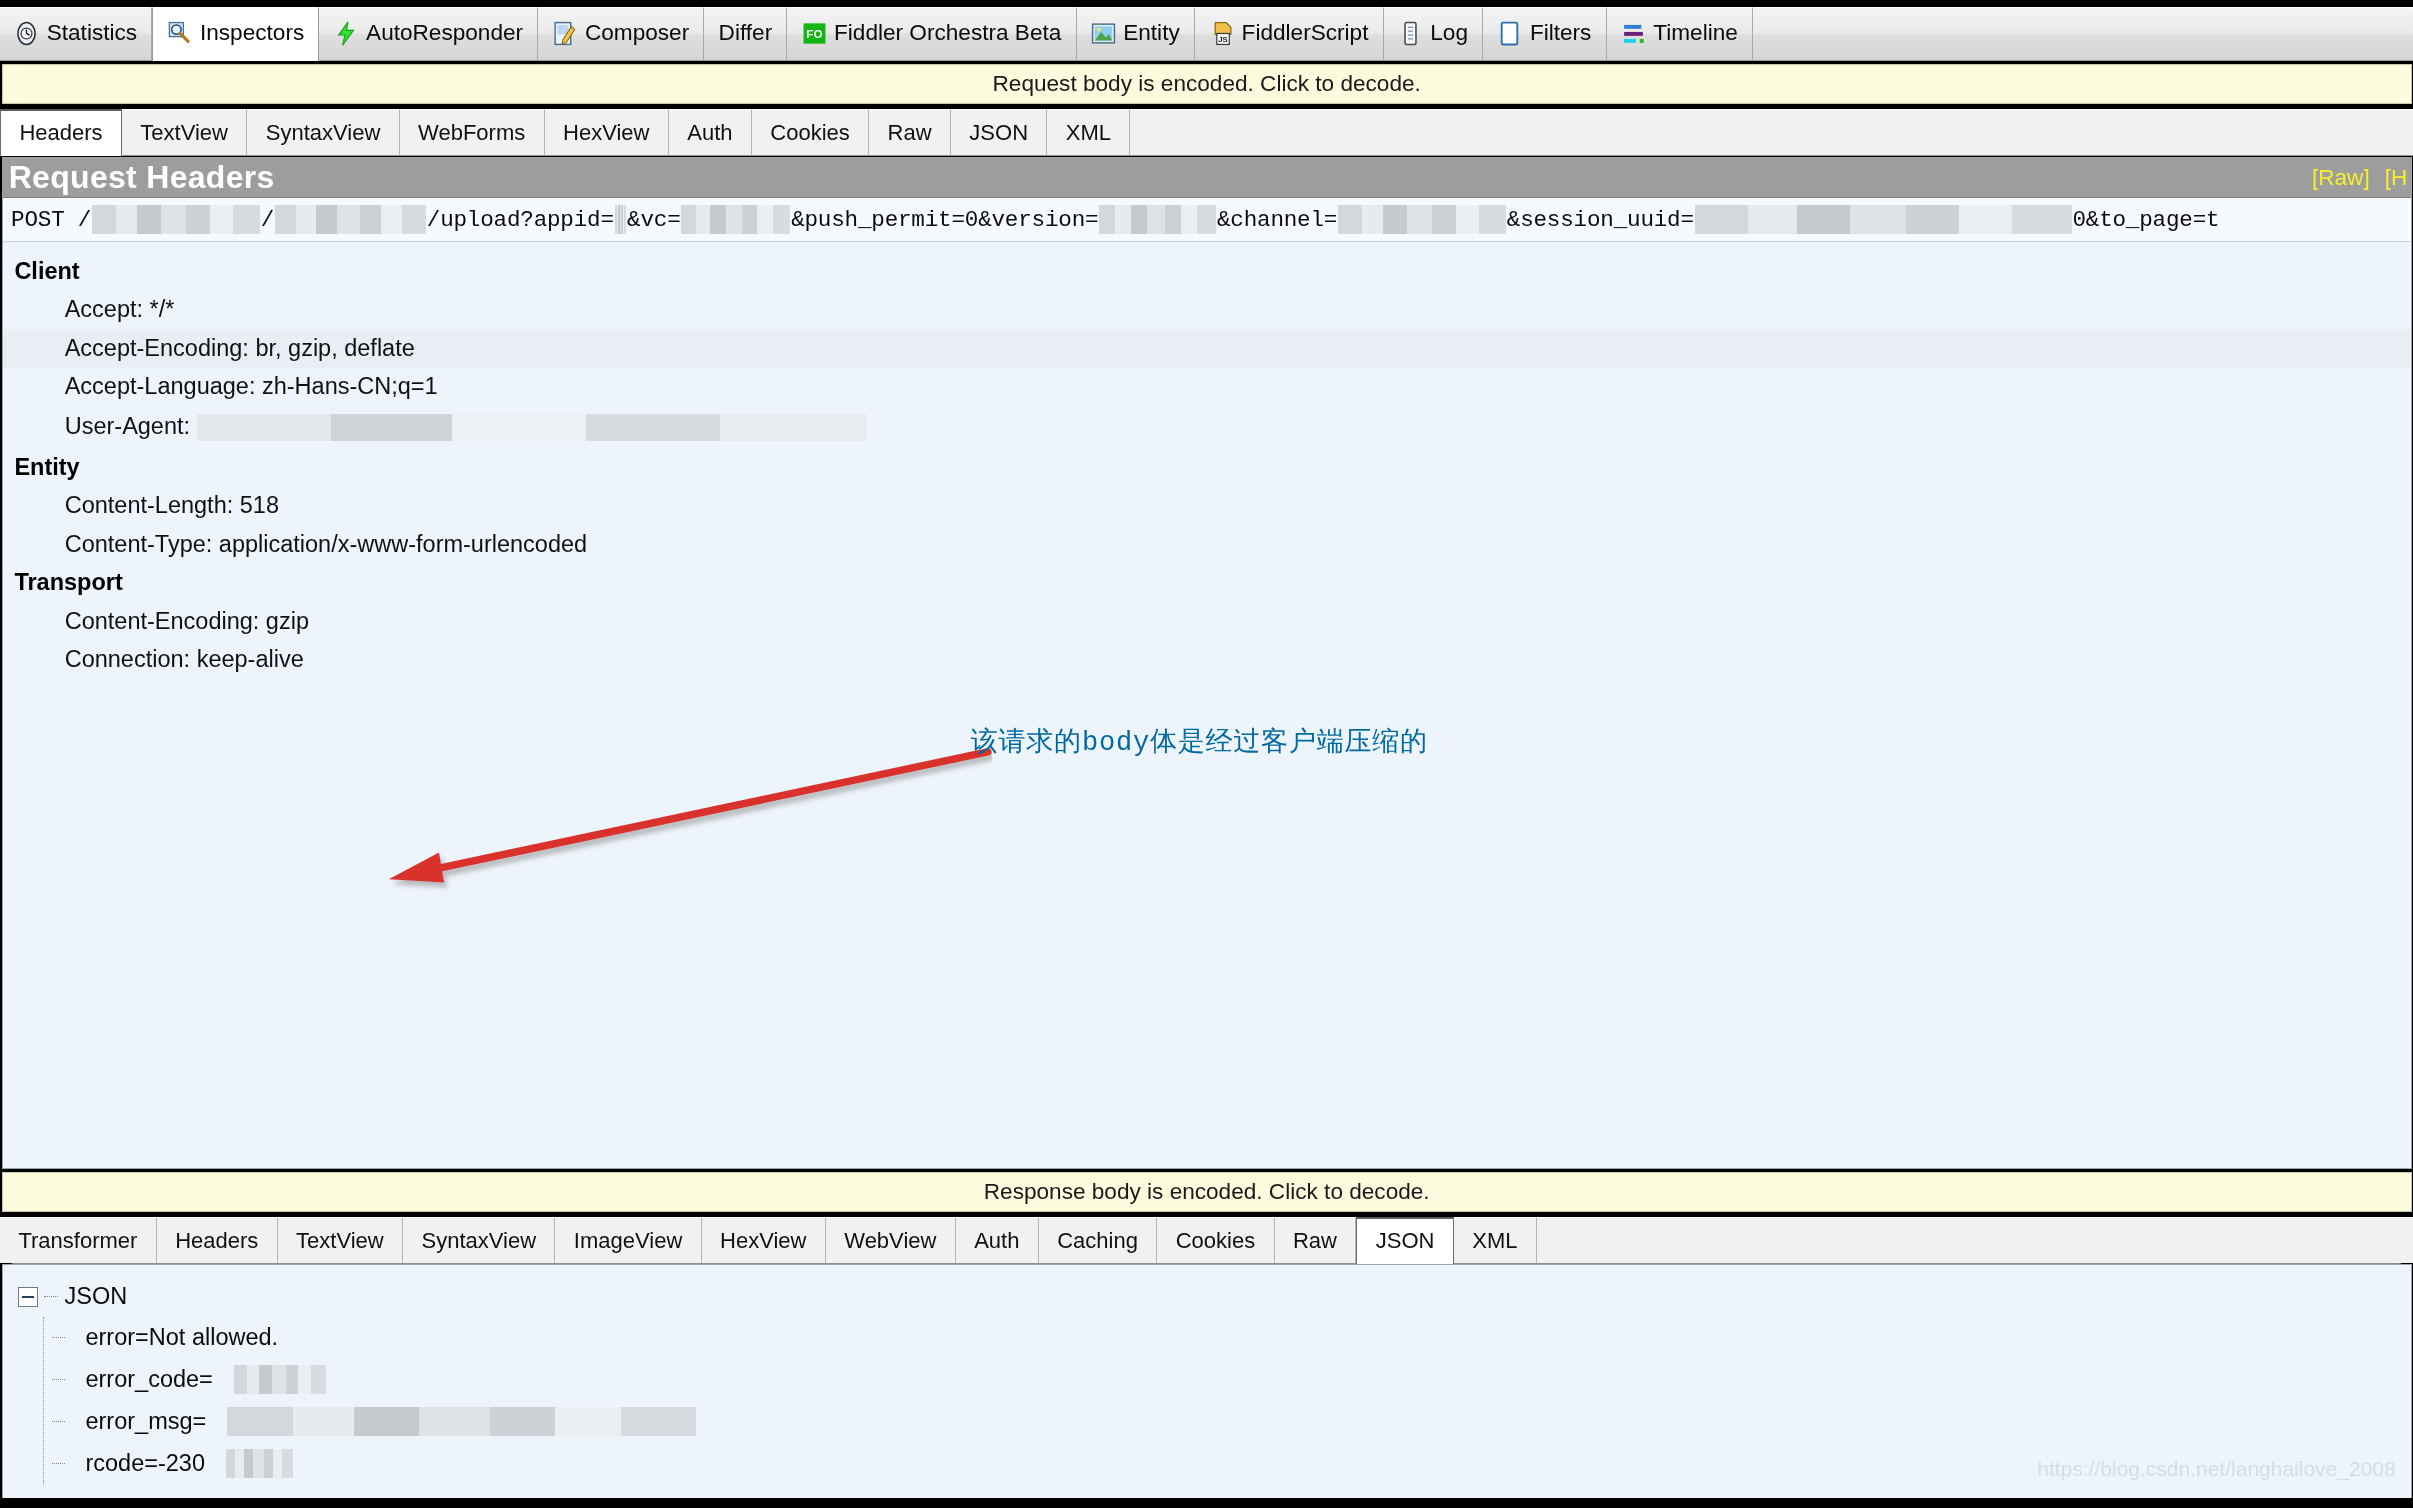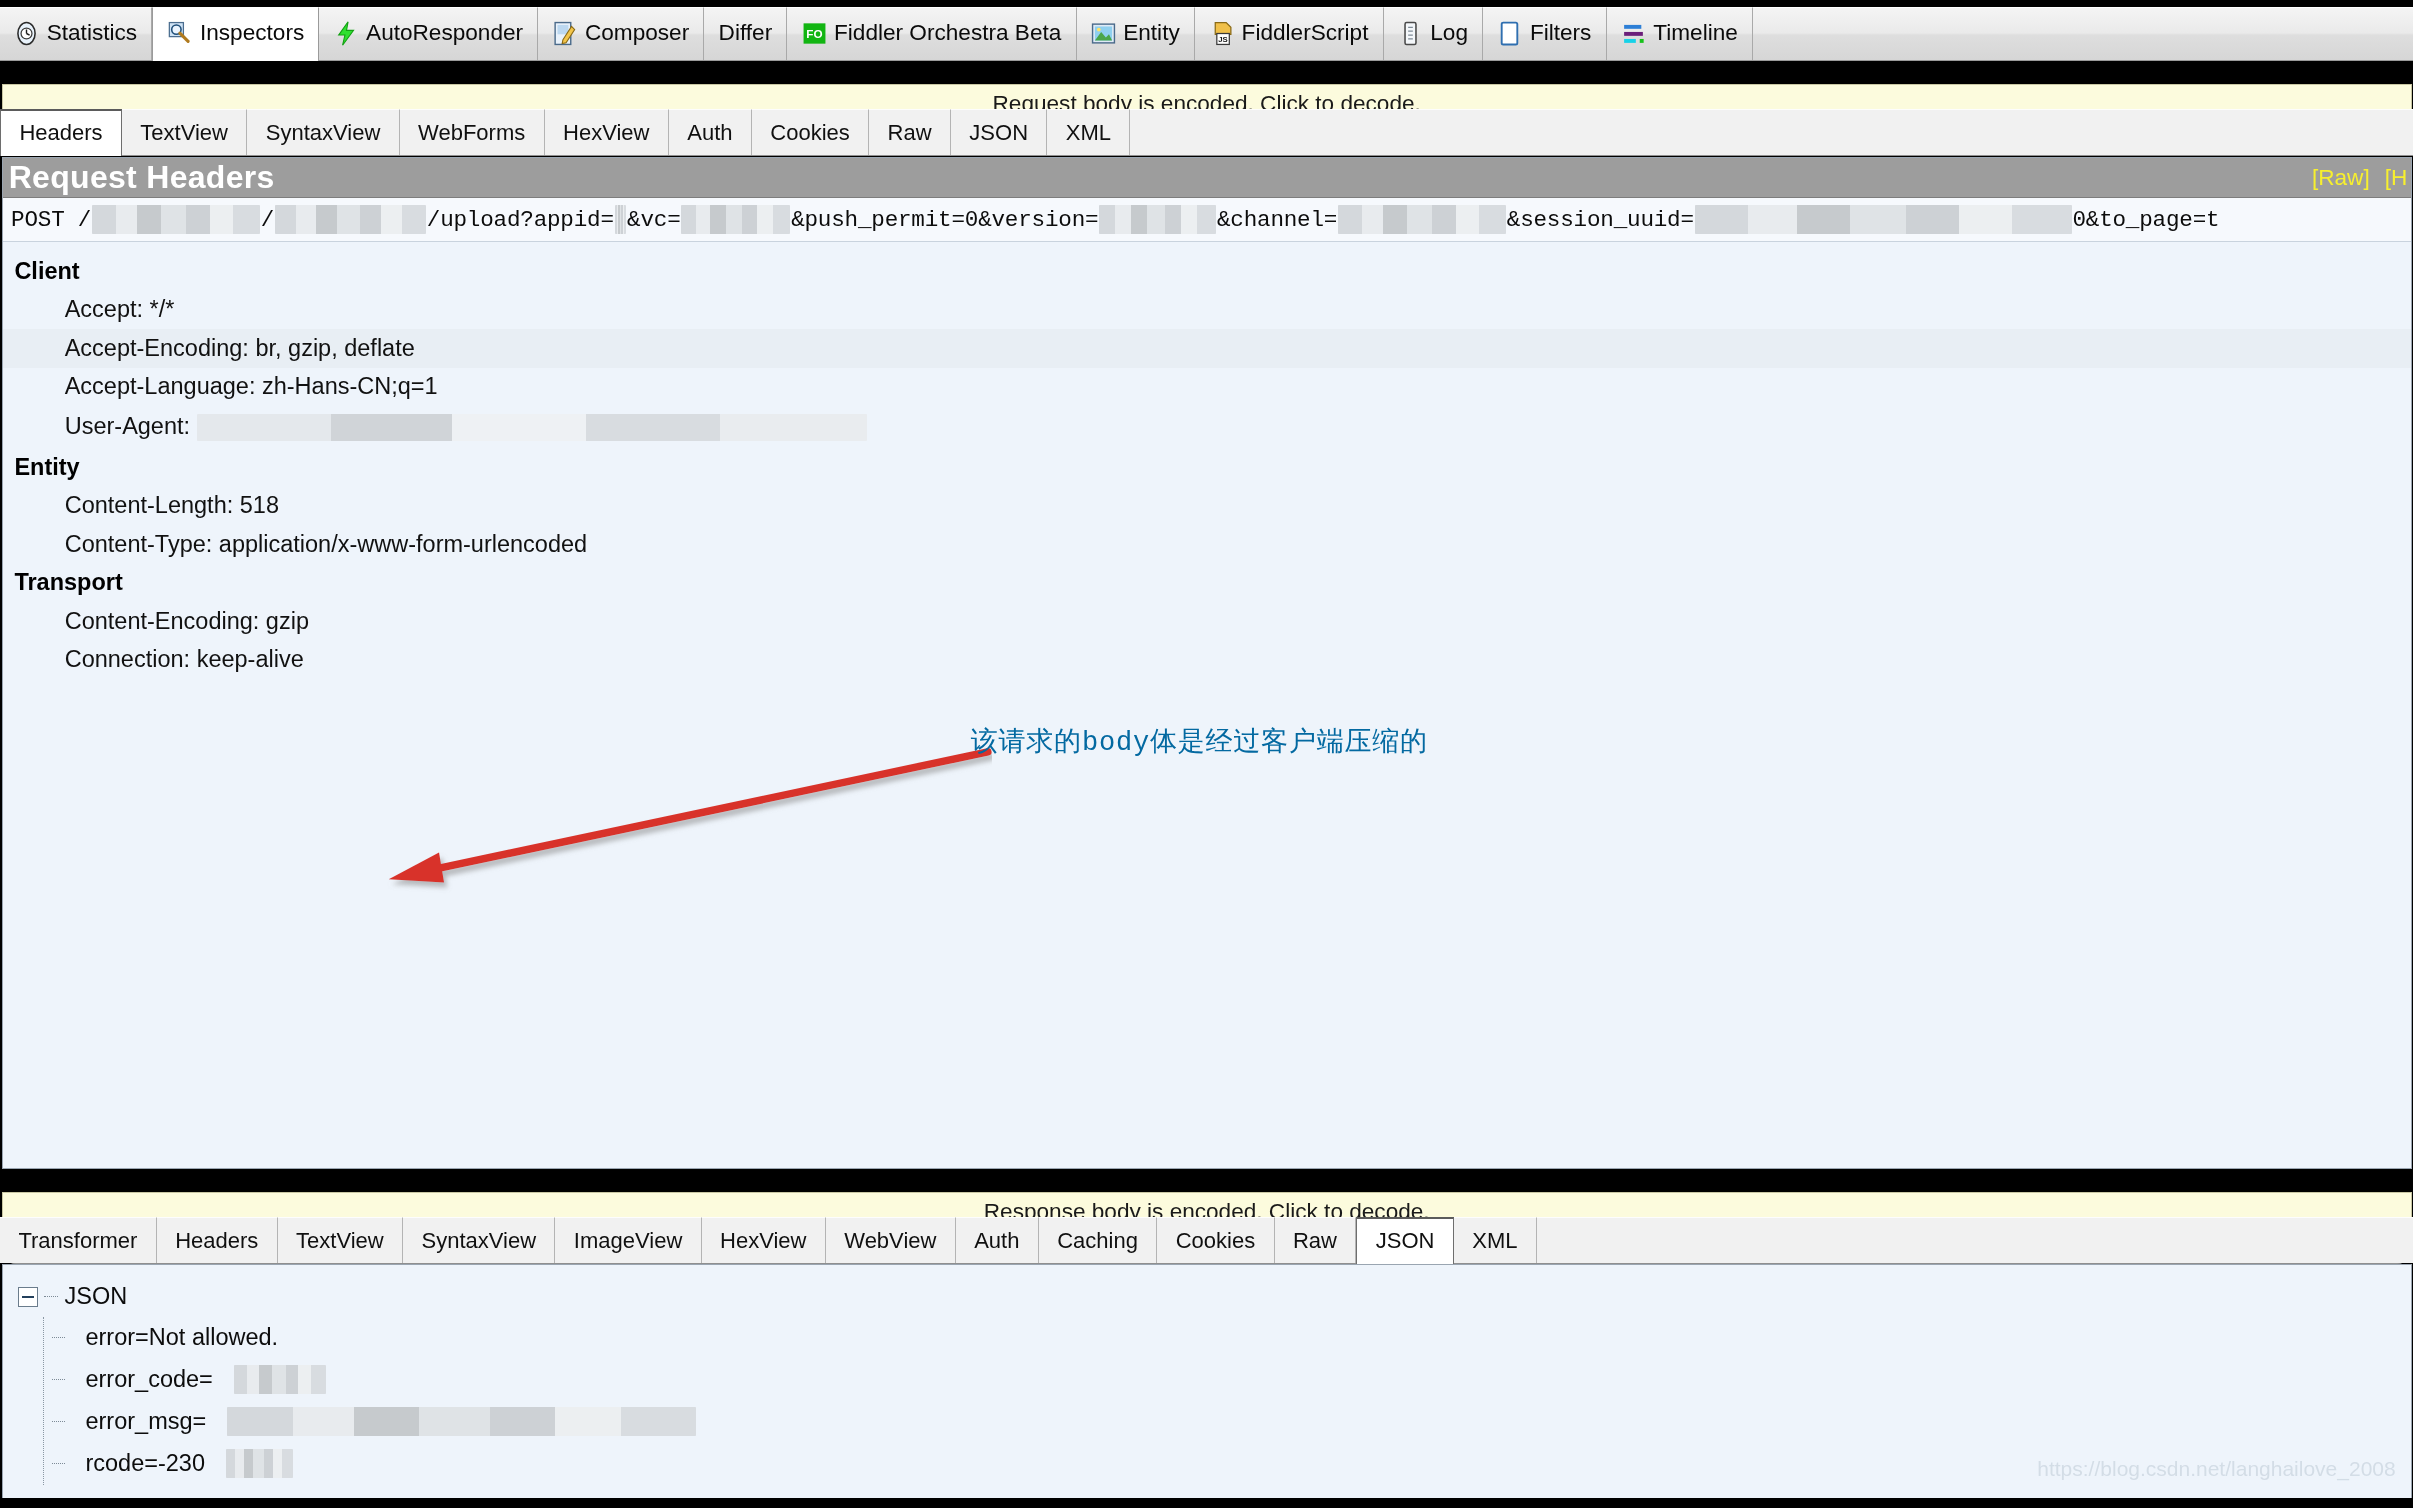--- a/index.html
+++ b/index.html
@@ -63,21 +63,20 @@
     left: 1.7px;
     width: 2410px;
     background: #fcfbdd;
     border: 0.8px solid #c9c7a3;
     display: flex;
     align-items: center;
     justify-content: center;
     font-size: 22.6px;
     color: #1a1a1a;
     cursor: pointer;
-    margin-top: 20px;
   }
   #notice-request { top: 64px; height: 40px; }
   #notice-response { top: 1172px; height: 40px; }
 
   
   .subtabstrip {
     position: absolute;
     left: 0;
     width: 2413px;
     height: 47px;

